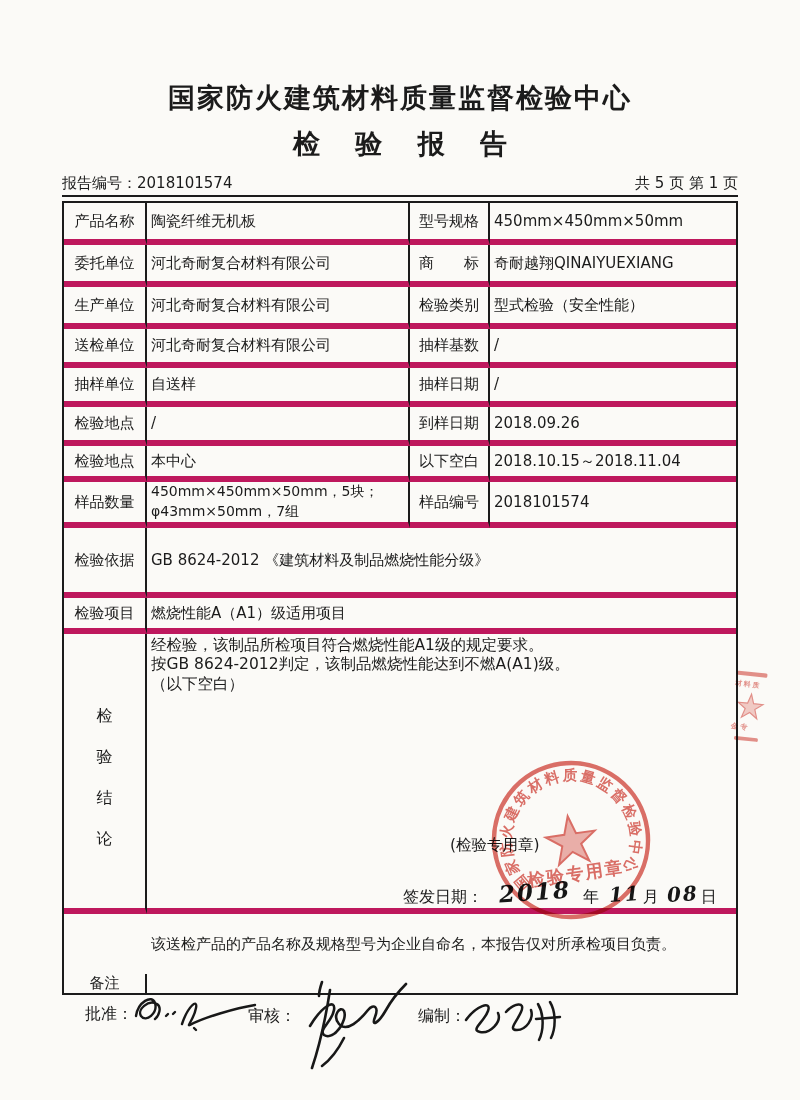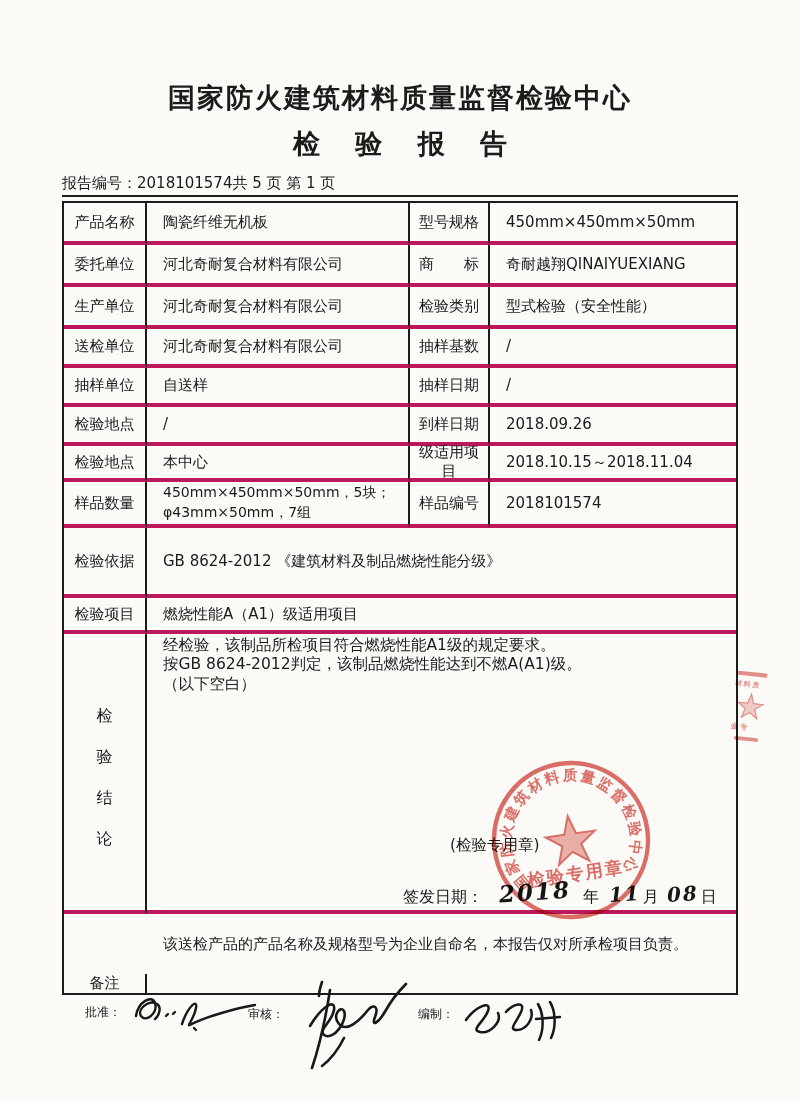--- a/index.html
+++ b/index.html
@@ -17,45 +17,45 @@
     position:absolute;top:80px;left:0;width:100%;
     text-align:center;font-size:27px;font-weight:bold;letter-spacing:2px;
   }
   .doc-title{
     position:absolute;top:126px;left:0;width:100%;
     text-align:center;font-size:27px;font-weight:bold;
     letter-spacing:13px;text-indent:13px;
   }
   .report-line{
     position:absolute;top:174px;left:62px;width:676px;
-    display:flex;align-items:flex-end;
+    display:flex;justify-content:space-between;align-items:flex-end;
     font-size:15px;font-weight:500;
   }
   .report-rule{
     position:absolute;top:195px;left:62px;width:676px;height:0;
     border-top:2px solid #1b1b1b;
   }
 
   
   .rtable{
     position:absolute;top:201px;left:62px;width:676px;
     box-sizing:border-box;border:2px solid #1b1b1b;
     display:grid;
     grid-template-columns:83px 263px 80px 246px;
     grid-template-rows:42px 42px 42px 39px 39px 39px 36px 46px 70px 36px 280px 60px;
     background:transparent;
   }
   .cell{
     box-sizing:border-box;
-    border-right:2px solid #1b1b1b;border-bottom:4px solid #be185d;
+    border-right:2px solid #1b1b1b;border-bottom:6px solid #be185d;
     display:flex;align-items:center;
     font-size:15px;line-height:1.25;
   }
   .lab{justify-content:center;text-align:center;padding:0 2px;}
-  .val{padding:2px 16px;}
+  .val{padding:2px 4px;}
   .cr0{border-right:none;}
   .cb0{border-bottom:none;}
   .span3{grid-column:2/5;}
   .qty{font-size:14px;line-height:1.4;}
 
   
   .concl-lab{
     flex-direction:column;justify-content:flex-start;
     padding-top:72px;gap:21px;font-size:16px;
   }
@@ -89,21 +89,21 @@
     position:absolute;left:338px;top:120px;width:172px;height:172px;
     transform:rotate(-8deg);opacity:.78;mix-blend-mode:multiply;
     pointer-events:none;
   }
   .stamp-edge{
     position:absolute;left:731px;top:616px;width:69px;height:180px;
     opacity:.6;mix-blend-mode:multiply;pointer-events:none;overflow:visible;
   }
 
   
-  .foot-label{position:absolute;font-size:12px;font-weight:500;}
+  .foot-label{position:absolute;font-size:16px;font-weight:500;}
   .lbl-approve{left:85px;top:1004px;}
   .lbl-review{left:248px;top:1006px;}
   .lbl-prepare{left:418px;top:1006px;}
   .sig{position:absolute;}
   .sig1{left:128px;top:986px;}
   .sig2{left:288px;top:978px;}
   .sig3{left:458px;top:988px;}
 </style>
 </head>
 <body>
@@ -148,21 +148,21 @@
     <div class="cell lab">抽样日期</div>
     <div class="cell val cr0">/</div>
 
     <div class="cell lab">检验地点</div>
     <div class="cell val">/</div>
     <div class="cell lab">到样日期</div>
     <div class="cell val cr0">2018.09.26</div>
 
     <div class="cell lab">检验地点</div>
     <div class="cell val">本中心</div>
-    <div class="cell lab">级适用项目</div>
+    <div class="cell lab">以下空白</div>
     <div class="cell val cr0">2018.10.15～2018.11.04</div>
 
     <div class="cell lab">样品数量</div>
     <div class="cell val qty">450mm×450mm×50mm，5块；φ43mm×50mm，7组</div>
     <div class="cell lab">样品编号</div>
     <div class="cell val cr0">2018101574</div>
 
     <div class="cell lab">检验依据</div>
     <div class="cell val cr0 span3">GB 8624-2012 《建筑材料及制品燃烧性能分级》</div>
 

